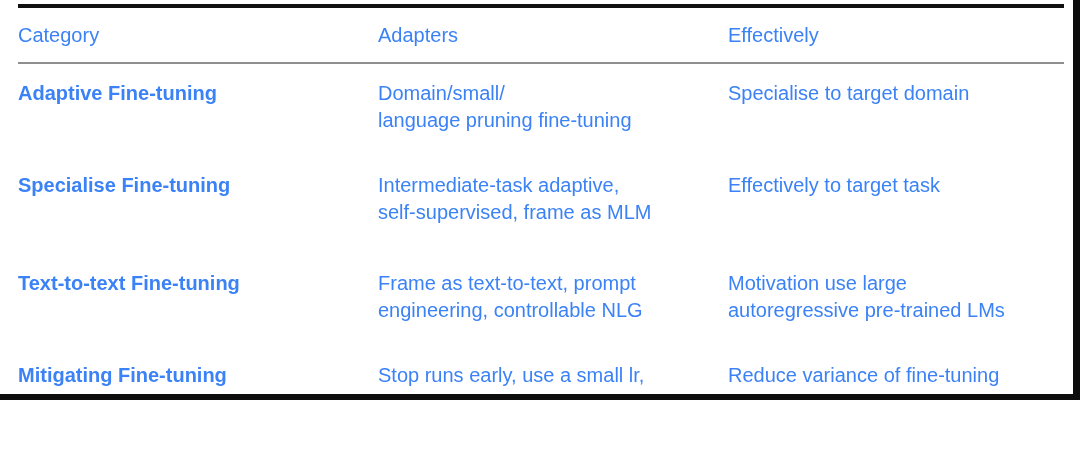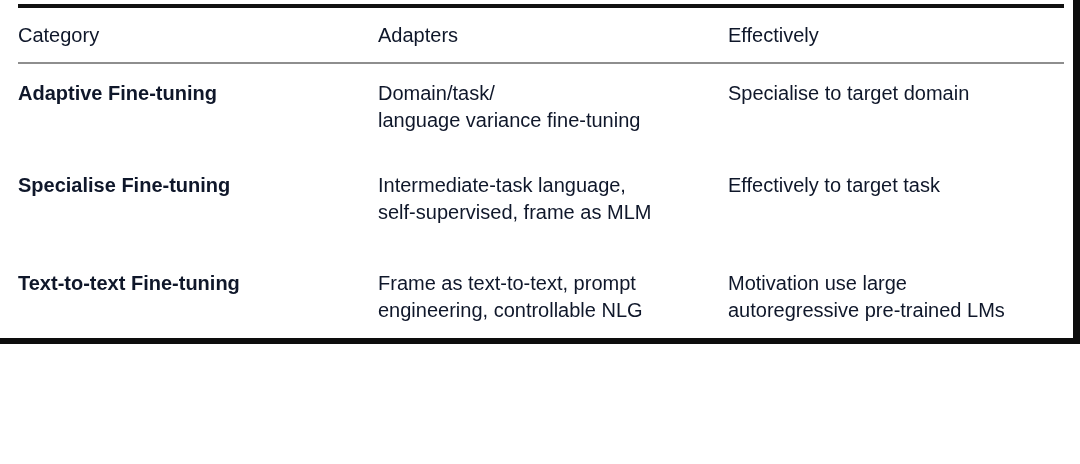--- a/index.html
+++ b/index.html
@@ -4,24 +4,24 @@
 <title>Fine-tuning methods table</title>
 <style>
   html, body {
     margin: 0;
     padding: 0;
     background: #ffffff;
   }
   #page {
     position: relative;
     width: 1080px;
-    height: 344px;
+    height: 400px;
     background: #ffffff;
     font-family: "Liberation Sans", sans-serif;
-    color: #0f172a;
+    color: #3b82f6;
     overflow: hidden;
     box-sizing: border-box;
   }
   
   .edge-right {
     position: absolute;
     top: 0;
     right: 0;
     width: 7px;
     height: 464px;
@@ -117,38 +117,38 @@
         </tr>
       </thead>
 
       <tbody>
 
         <tr>
           <td class="cat">
             <span class="cell-line">Adaptive Fine-tuning</span>
           </td>
           <td>
-            <span class="cell-line">Domain/task/</span>
-            <span class="cell-line">language variance fine-tuning</span>
+            <span class="cell-line">Domain/small/</span>
+            <span class="cell-line">language pruning fine-tuning</span>
           </td>
           <td>
             <span class="cell-line">Specialise to target domain</span>
           </td>
         </tr>
 
         <tr class="spacer-row">
             <td colspan="3"></td>
           </tr>
 
         <tr>
           <td class="cat">
             <span class="cell-line">Specialise Fine-tuning</span>
           </td>
           <td>
-            <span class="cell-line">Intermediate-task language,</span>
+            <span class="cell-line">Intermediate-task adaptive,</span>
             <span class="cell-line">self-supervised, frame as MLM</span>
           </td>
           <td>
             <span class="cell-line">Effectively to target task</span>
           </td>
         </tr>
 
         <tr class="spacer-row">
             <td colspan="3"></td>
           </tr>

